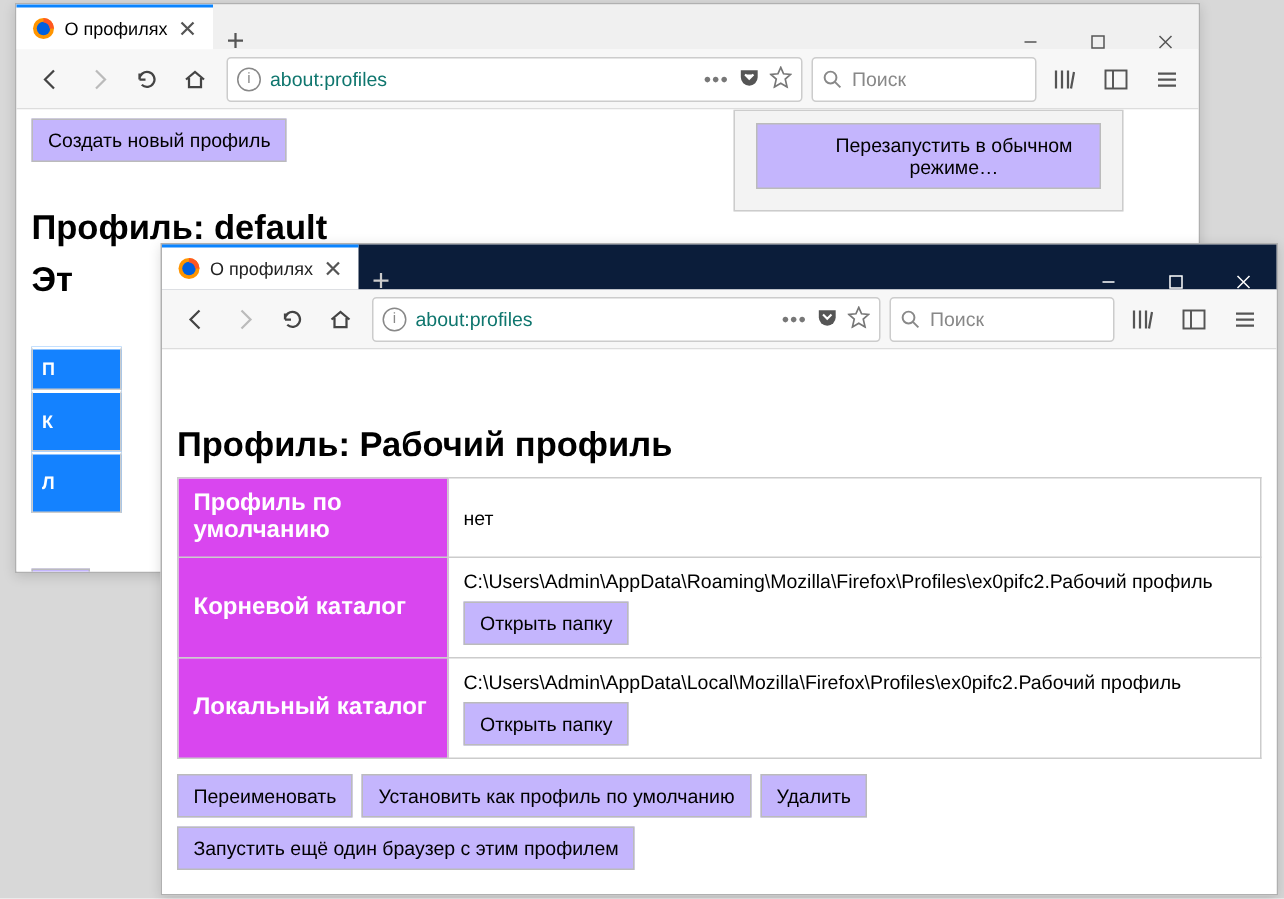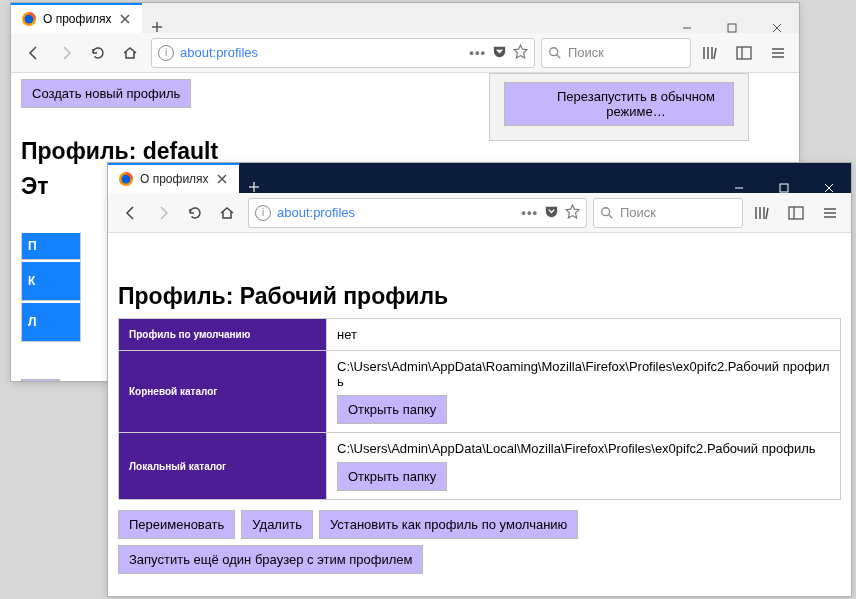--- a/index.html
+++ b/index.html
@@ -25,42 +25,42 @@
   .winbtn svg { width: 10px; height: 10px; }
 
   .toolbar { display: flex; align-items: center; gap: 6px; padding: 5px 8px; background: #f7f7f7; border-bottom: 1px solid #ddd; height: 40px; }
   .nav { display: flex; align-items: center; gap: 2px; }
   .navbtn { width: 30px; height: 30px; display: flex; align-items: center; justify-content: center; border-radius: 4px; cursor: pointer; color: #444; }
   .navbtn.disabled { color: #bbb; }
   .urlbar, .searchbar { display: flex; align-items: center; border: 1px solid #ccc; border-radius: 3px; background: #fff; height: 30px; padding: 0 6px; gap: 6px; }
   .urlbar { flex: 1; }
   .searchbar { width: 150px; }
   .urlbar .info { width: 16px; height: 16px; border: 1px solid #888; border-radius: 50%; display: flex; align-items: center; justify-content: center; font-size: 10px; color: #888; }
-  .urlbar .addr { flex: 1; font-size: 13px; color: #3b82f6; }
+  .urlbar .addr { flex: 1; font-size: 13px; color: #0f766e; }
   .urlbar .actions { display: flex; align-items: center; gap: 6px; color: #777; }
   .urlbar .actions span, .urlbar .actions svg { cursor: pointer; }
   .searchbar svg { width: 14px; height: 14px; color: #888; }
   .searchbar .ph { color: #888; font-size: 13px; }
   .toolright { display: flex; align-items: center; gap: 8px; color: #555; }
   .toolright .tbtn { width: 26px; height: 26px; display: flex; align-items: center; justify-content: center; cursor: pointer; }
 
   .content { flex: 1; overflow: hidden; background: #fff; padding: 0 10px 10px 10px; position: relative; }
   .content-bg { padding-top: 6px; }
   .btn { display: inline-block; border: 1px solid #bbb; background: #c4b5fd; padding: 6px 10px; font-size: 13px; cursor: pointer; }
   .restart-box { position: absolute; right: 50px; top: 0; border: 1px solid #ccc; padding: 8px 14px 14px 14px; width: 260px; text-align: center; background: #f3f3f3; }
   h2 { font-size: 23px; font-weight: bold; margin: 30px 0 8px 0; }
   .truncated { font-size: 23px; font-weight: bold; }
 
   .blue-col { background: #1482ff; color: #fff; font-weight: bold; padding: 6px; font-size: 12px; border: 1px solid #ccc; border-top: 2px solid #fff; }
   .bg-parttable { position: absolute; left: 10px; top: 158px; width: 60px; }
   .bg-bottombtn { position: absolute; left: 10px; top: 306px; }
 
   table.profile { border-collapse: collapse; width: 100%; margin-top: 8px; }
   table.profile td { border: 1px solid #ccc; padding: 8px 10px; font-size: 13px; vertical-align: middle; }
-  table.profile td.lbl { background: #4c1d95; color: #fff; font-weight: bold; width: 208px; font-size: 10px; }
+  table.profile td.lbl { background: #d946ef; color: #fff; font-weight: bold; width: 180px; font-size: 16px; }
   table.profile td .path { display: block; margin-bottom: 6px; word-break: break-all; }
 
   .btnrow { display: flex; flex-wrap: wrap; gap: 6px; margin-top: 10px; }
 
   .favicon svg { width: 16px; height: 16px; }
 </style>
 </head>
 <body>
 
 <div class="window window-bg">
@@ -317,20 +317,20 @@
         <td>
           <span class="path">C:\Users\Admin\AppData\Local\Mozilla\Firefox\Profiles\ex0pifc2.Рабочий профиль</span>
           <button class="btn">Открыть папку</button>
         </td>
       </tr>
     </tbody>
       </table>
 
     <div class="btnrow">
       <button class="btn">Переименовать</button>
+      <button class="btn">Установить как профиль по умолчанию</button>
       <button class="btn">Удалить</button>
-      <button class="btn">Установить как профиль по умолчанию</button>
     </div>
     <div class="btnrow" style="margin-top:6px;">
       <button class="btn">Запустить ещё один браузер с этим профилем</button>
     </div>
   </div>
 </div>
 
 </body></html>

